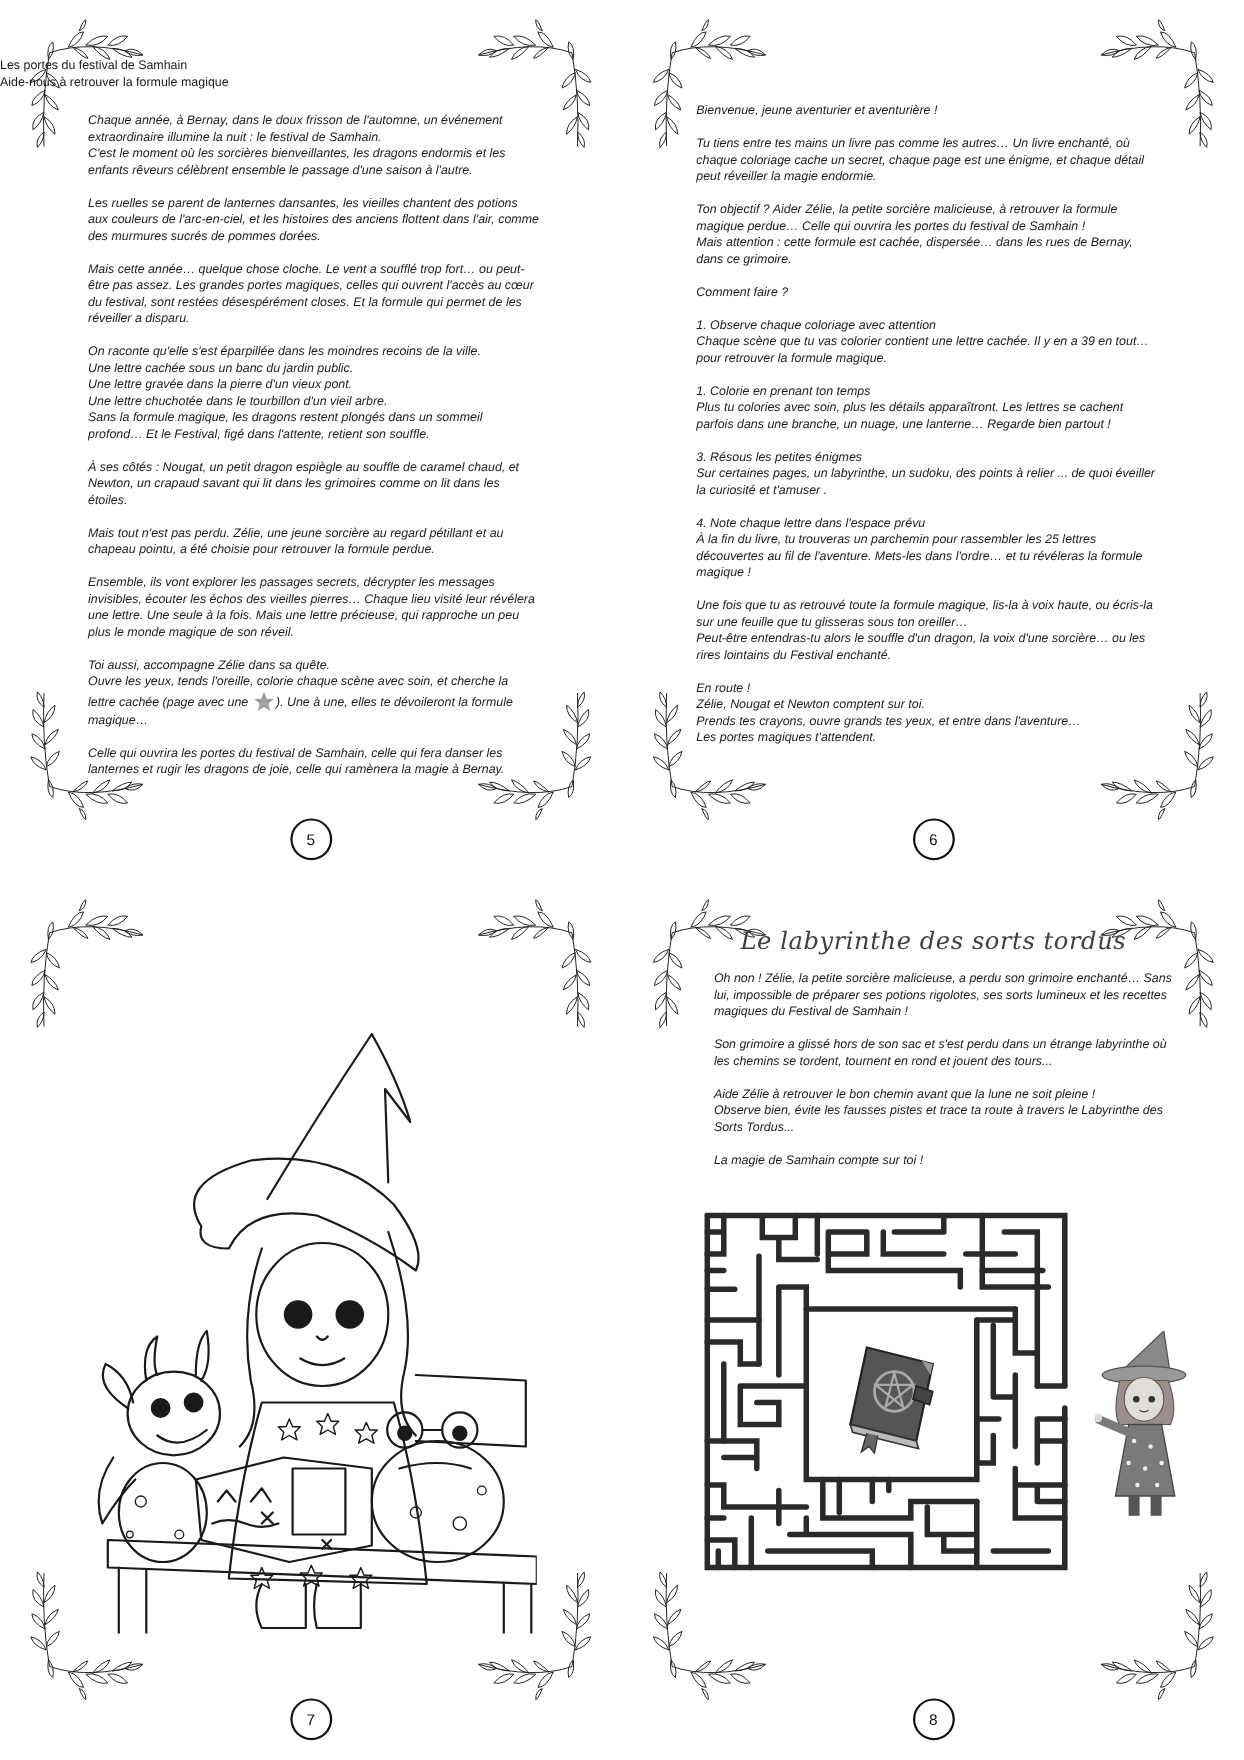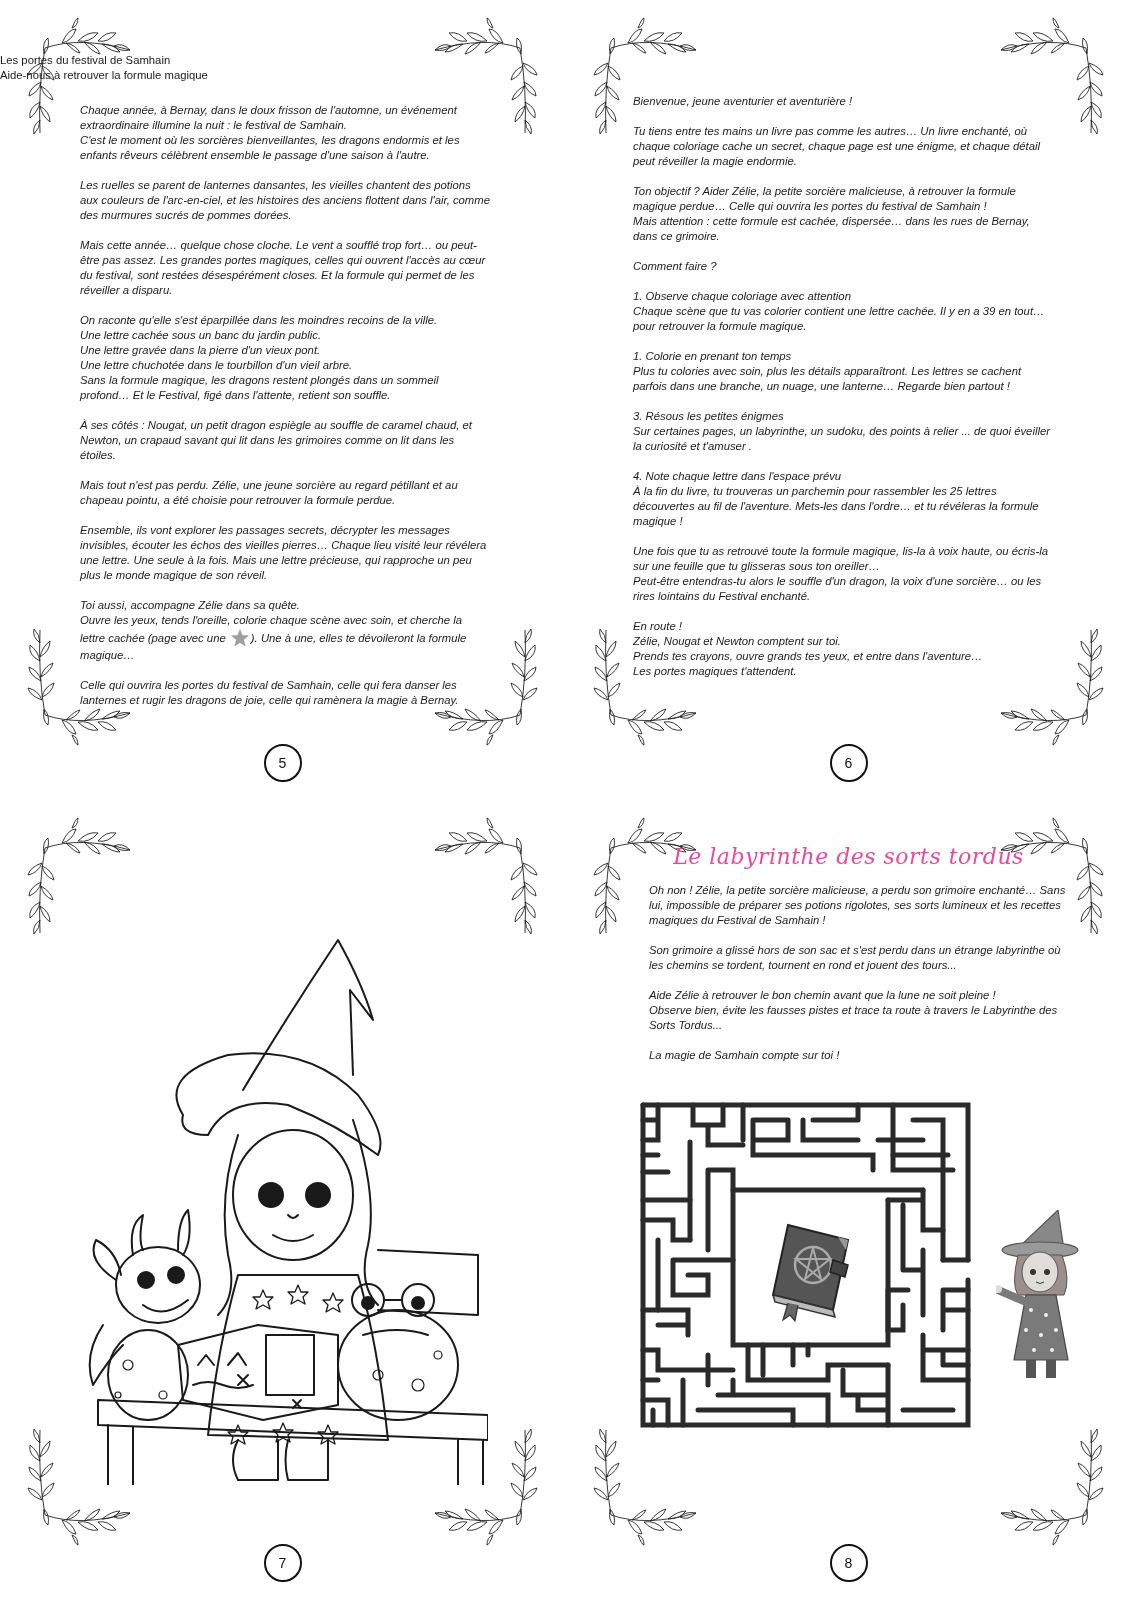--- a/index.html
+++ b/index.html
@@ -30,21 +30,21 @@
   .p6 .text-block { left: 67px; width: 420px; }
   .p8 .text-block { left: 83px; width: 420px; }
   .text-block p { margin-bottom: 15px; white-space: pre-line; font-style: italic; }
 
   .title-center { position: absolute; top: 53px; left: 0; right: 0; text-align: left; font-size: 11.3px; line-height: 15px; }
 
   .star-inline { display: inline-block; width: 22px; height: 20px; vertical-align: -6px; }
 
   .fancy-title {
     position: absolute; top: 44px; left: 0; right: 0; text-align: center;
-    font-family: "DejaVu Serif", serif; font-size: 22px; font-style: italic; letter-spacing: 0.5px; color: #ec4899;
+    font-family: "DejaVu Serif", serif; font-size: 22px; font-style: italic; letter-spacing: 0.5px; color: #404040;
   }
 
   .illustration { position: absolute; left: 88px; top: 95px; width: 400px; height: 590px; }
   .illustration svg { width: 100%; height: 100%; }
 
   .maze { position: absolute; left: 72px; top: 300px; width: 335px; height: 330px; }
   .maze svg { width: 100%; height: 100%; }
   .witch { position: absolute; left: 430px; top: 410px; width: 90px; height: 175px; }
   .witch svg { width: 100%; height: 100%; }
 </style>

